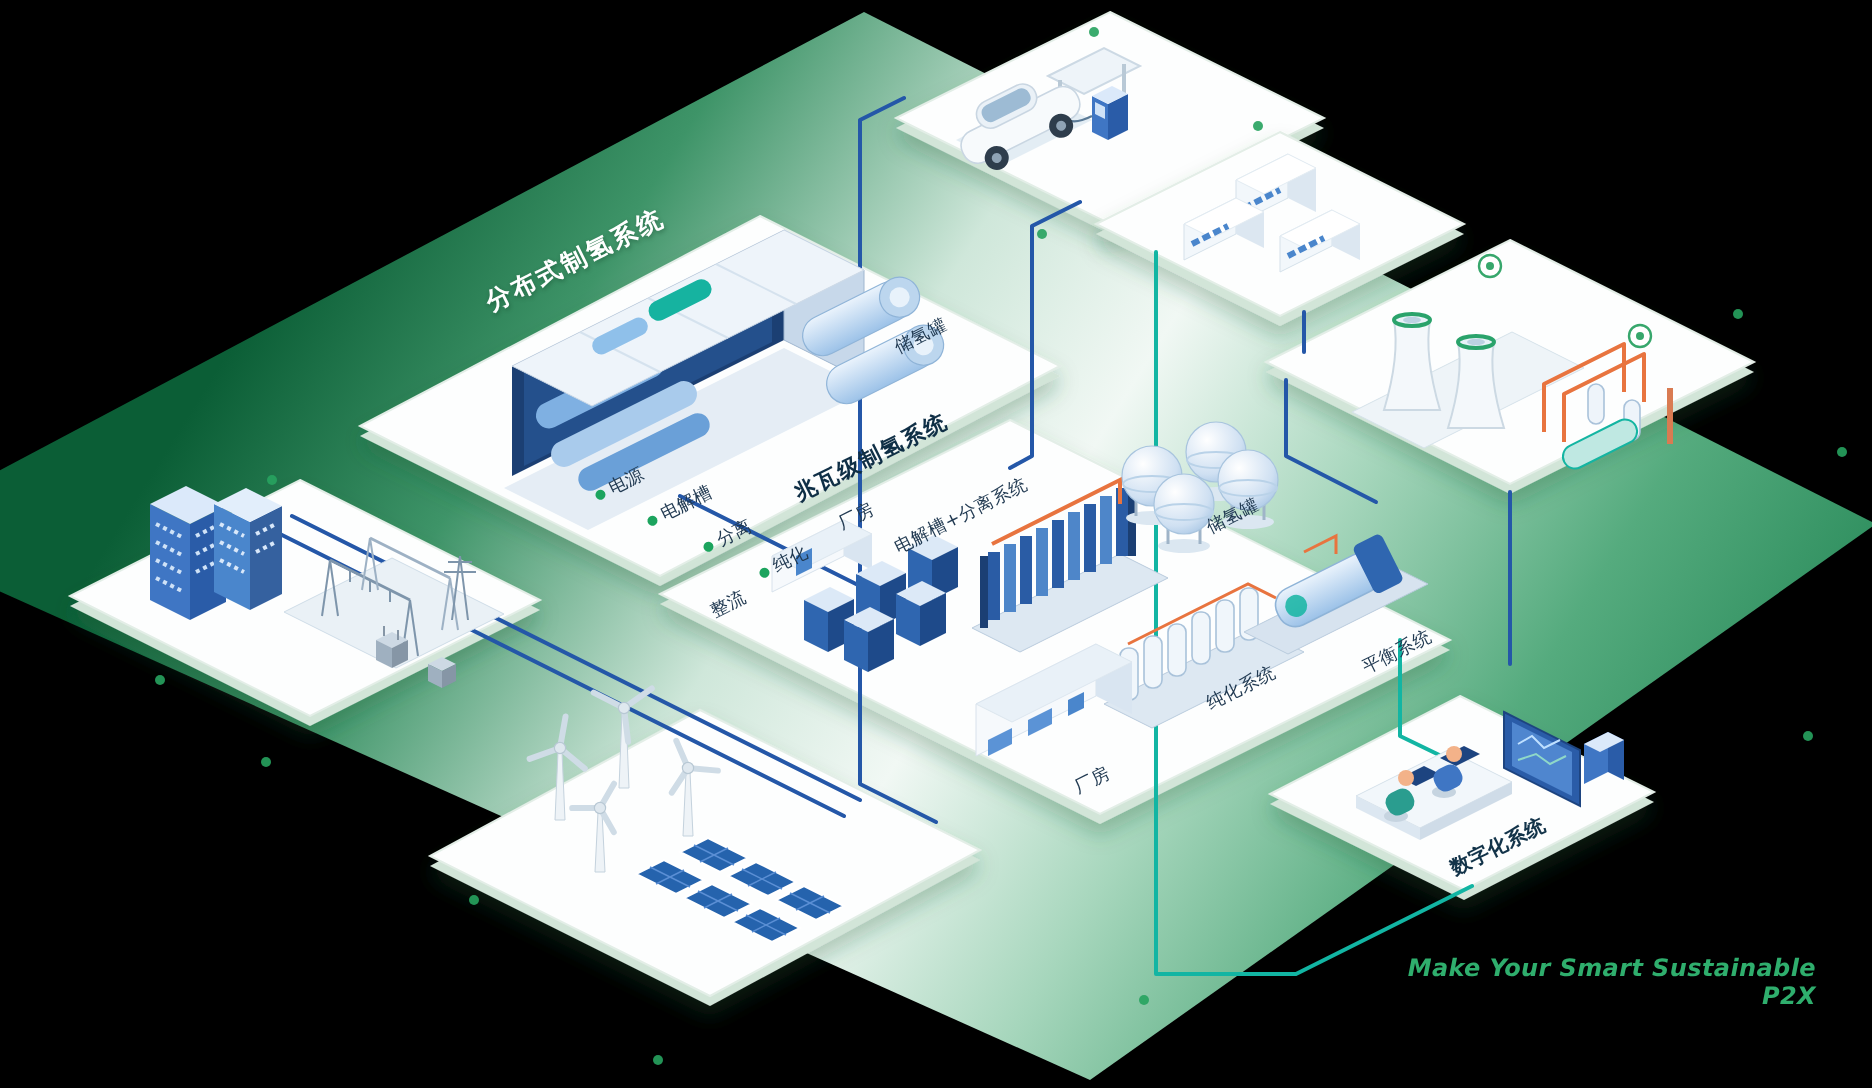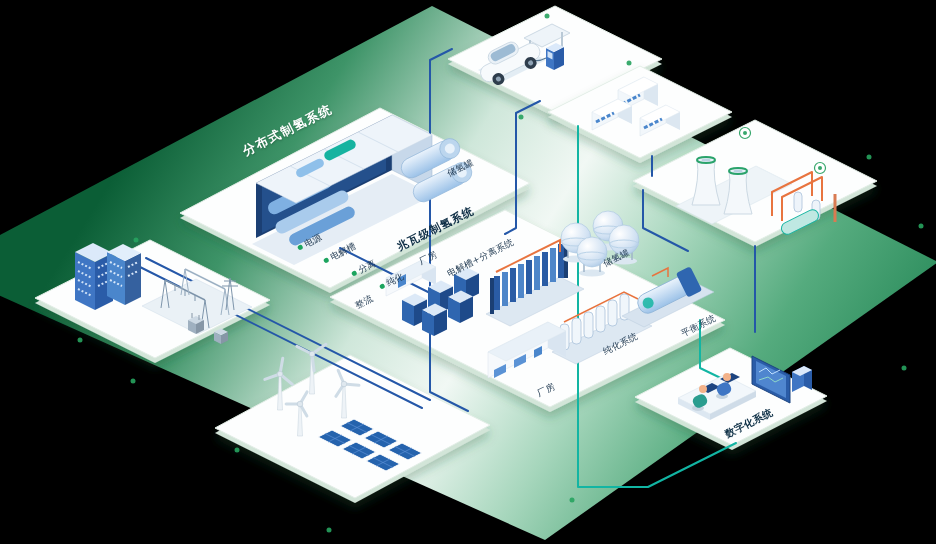--- a/index.html
+++ b/index.html
@@ -533,14 +533,15 @@
 <div class="lbl" style="left:420px; top:256px;">厂房</div>
 <div class="lbl" style="left:448px; top:268px;">电解槽+分离系统</div>
 <div class="lbl" style="left:604px; top:258px;">储氢罐</div>
 <div class="lbl" style="left:356px; top:300px;">整流</div>
 <div class="lbl" style="left:604px; top:346px;">纯化系统</div>
 <div class="lbl" style="left:682px; top:328px;">平衡系统</div>
 <div class="lbl" style="left:538px; top:388px;">厂房</div>
 
 <div class="lbl small-bold" style="left:726px; top:428px;">数字化系统</div>
 
+<div class="slogan">Make Your Smart Sustainable P2X</div>
 
 </div>
 
 </body></html>

